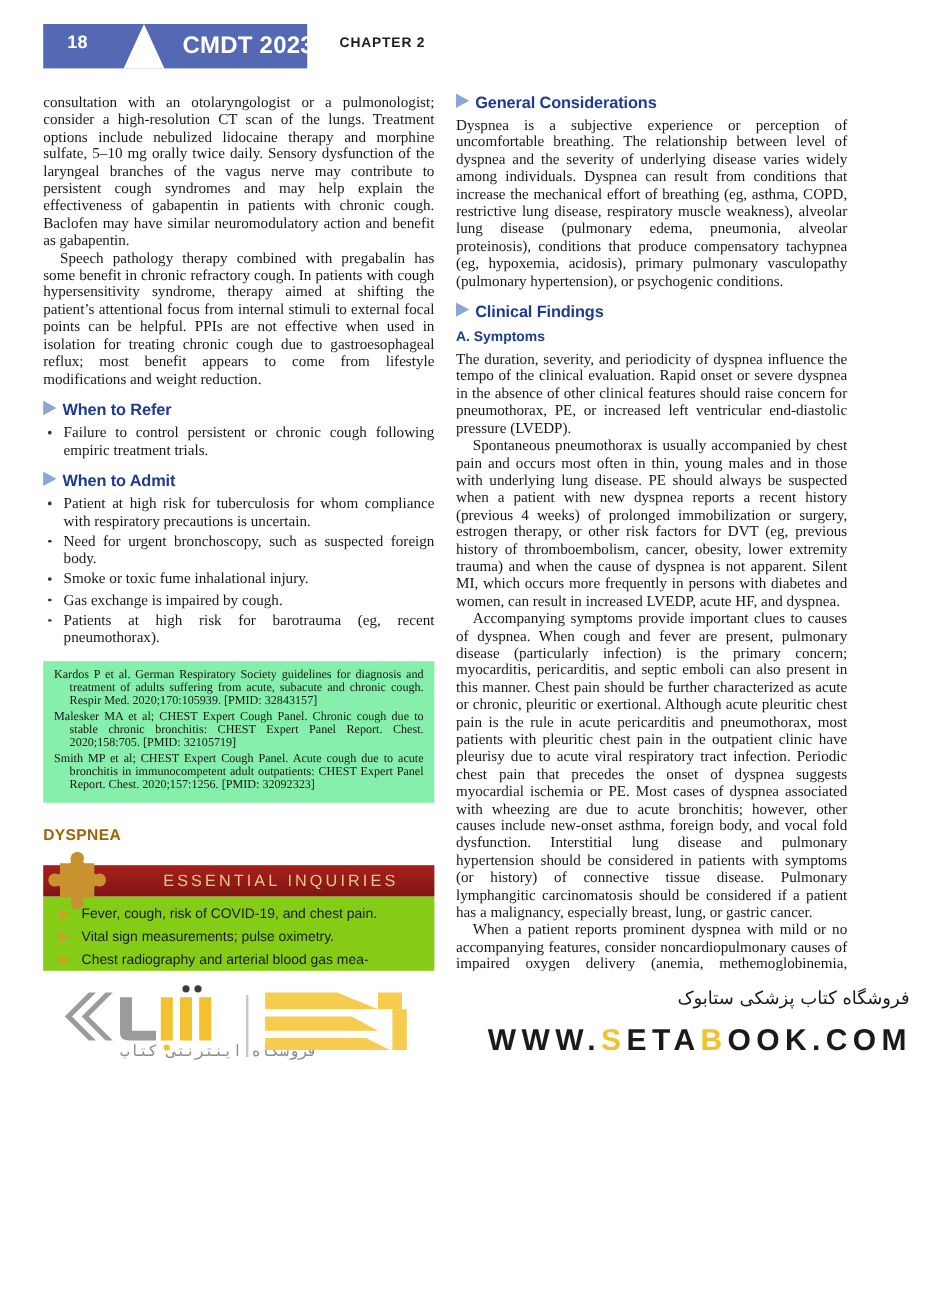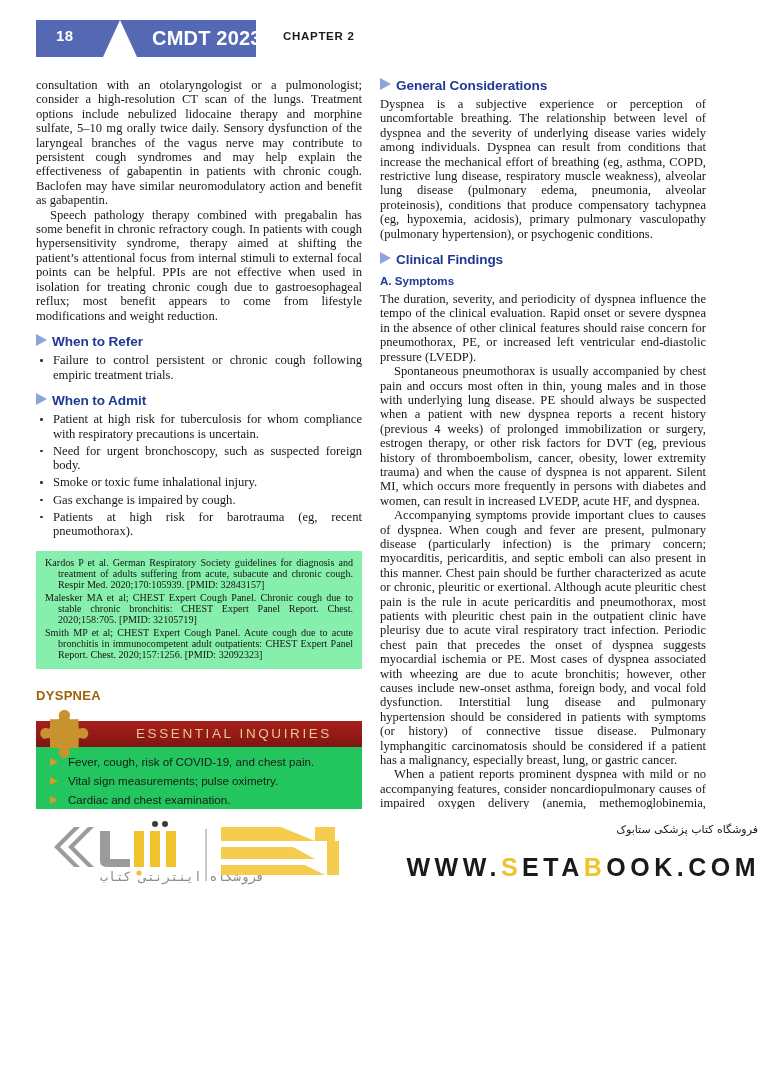--- a/index.html
+++ b/index.html
@@ -122,21 +122,21 @@
     position:absolute;left:100px;top:5px;
     font-family:"Liberation Sans",sans-serif;
     font-size:13.5px;letter-spacing:2.6px;
     color:#e8c98a;
   }
   .ei-puzzle{
     position:absolute;left:4px;top:-12px;
     width:52px;height:52px;
   }
   .ei-body{
-    background:#22c55e;
+    background:#84cc16;
     padding:7px 10px 10px 10px;
   }
   .ei-body ul{margin:0;padding:0;list-style:none;}
   .ei-body li{
     position:relative;padding-left:22px;
     font-family:"Liberation Sans",sans-serif;
     font-size:11.6px;line-height:16px;
     color:#1a1a1a;text-align:justify;
     margin-bottom:3px;
   }
@@ -153,21 +153,21 @@
   .logo-left{position:absolute;left:38px;top:8px;}
   .logo-sub{
     position:absolute;left:100px;top:60px;
     font-size:13px;color:#8b8b8b;
     font-family:Liberation Mono, monospace;
     direction:rtl;
   }
   .logo-div{position:absolute;left:205px;top:20px;width:2px;height:52px;background:#c9c9c9;}
   .fa-right{
     position:absolute;right:18px;top:14px;
-    font-size:11px;color:#1a1a1a;direction:rtl;
+    font-size:15px;color:#1a1a1a;direction:rtl;
     font-family:"DejaVu Sans",sans-serif;
   }
   .url{
     position:absolute;right:16px;top:44px;
     font-family:"Liberation Sans",sans-serif;
     font-weight:bold;font-size:25px;letter-spacing:4.5px;
     color:#1a1a1a;white-space:nowrap;
   }
   .url .hl{color:#f2c12e;}
 </style>
@@ -221,21 +221,20 @@
       <div class="ei-banner">
         <span class="ei-title">ESSENTIAL INQUIRIES</span>
       </div>
       <svg class="ei-puzzle" viewBox="0 0 52 52">
         <path d="M19 6 c0-3 2.5-5 5.5-5 s5.5 2 5.5 5 c0 1.4-.6 2.2-.6 3 c0 .9 .7 1.3 1.6 1.3 l7.6 0 l0 7.8 c0 .9 .5 1.6 1.4 1.6 c.9 0 1.7-.7 3.1-.7 c3 0 5.2 2.4 5.2 5.4 c0 3-2.2 5.4-5.2 5.4 c-1.4 0-2.2-.7-3.1-.7 c-.9 0-1.4 .7-1.4 1.6 l0 8.2 l-8.1 0 c-.9 0-1.5 .6-1.5 1.5 c0 1 .7 1.8 .7 3.2 c0 3-2.4 5.3-5.4 5.3 c-3 0-5.4-2.3-5.4-5.3 c0-1.4 .7-2.2 .7-3.2 c0-.9-.6-1.5-1.5-1.5 l-8.1 0 l0-8.2 c0-.9-.5-1.6-1.4-1.6 c-.9 0-1.7 .7-3.1 .7 c-3 0-5.2-2.4-5.2-5.4 c0-3 2.2-5.4 5.2-5.4 c1.4 0 2.2 .7 3.1 .7 c.9 0 1.4-.7 1.4-1.6 l0-7.8 l7.6 0 c.9 0 1.6-.4 1.6-1.3 c0-.8-.6-1.6-.6-3 z" fill="#c8922e" stroke="#a9772012" stroke-width="0"></path>
       </svg>
       <div class="ei-body">
         <ul>
           <li>Fever, cough, risk of COVID-19, and chest pain.</li>
           <li>Vital sign measurements; pulse oximetry.</li>
-          <li>Cardiac and chest examination.</li>
           <li>Chest radiography and arterial blood gas mea-</li>
         </ul>
       </div>
     </div>
 
   </div>
 
   <div class="col col-right">
 
     <div class="sec-head" style="margin-top:0">

